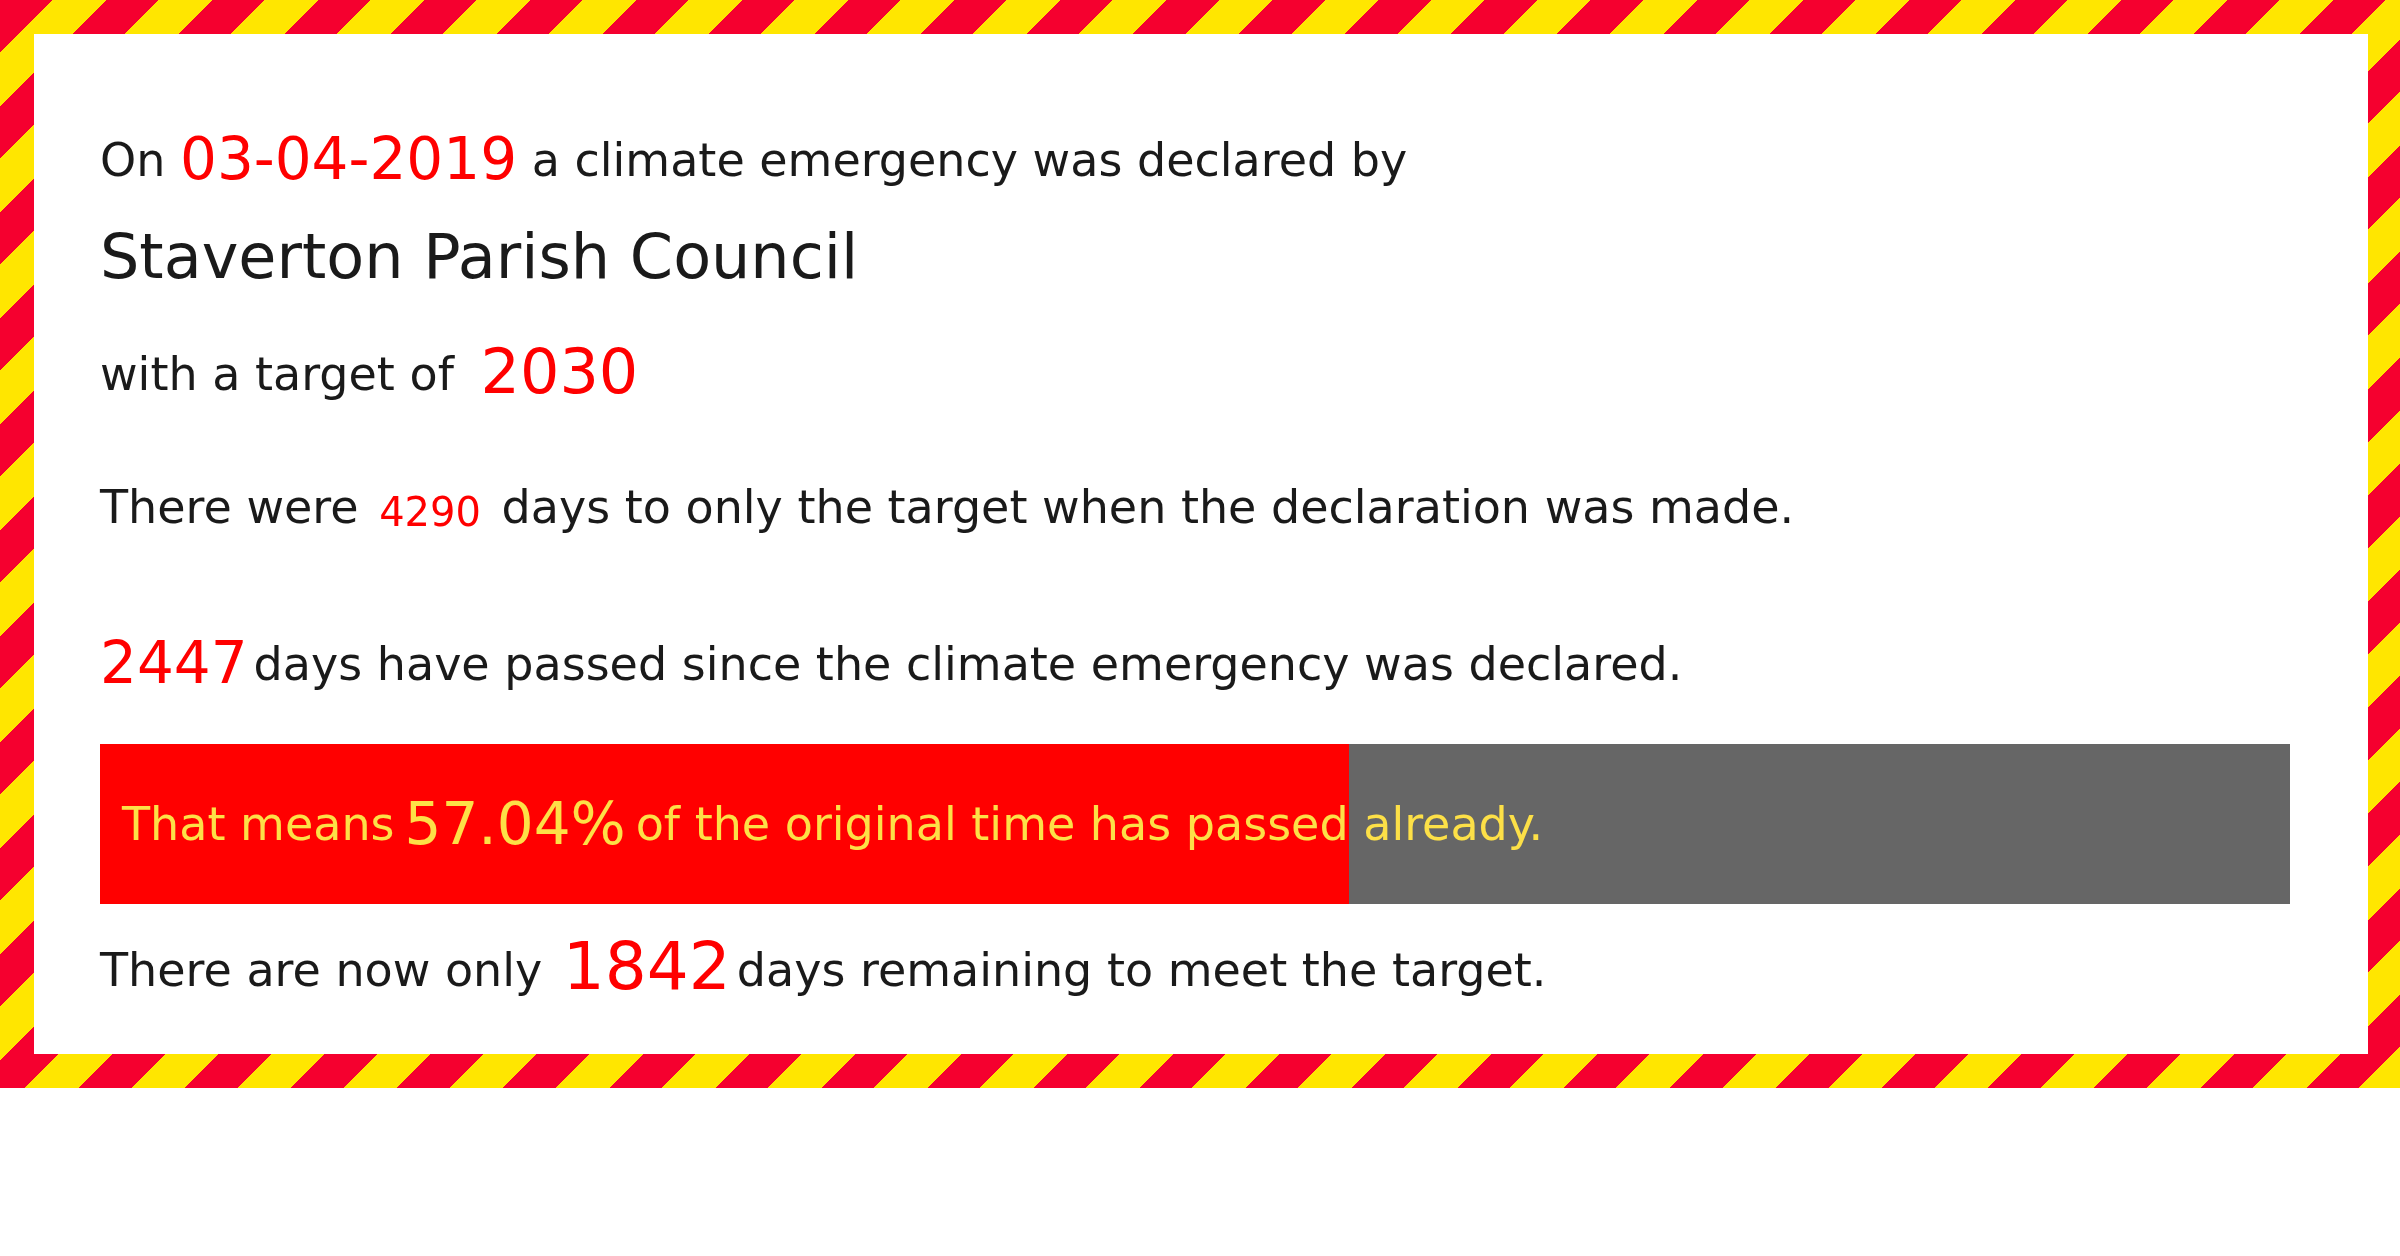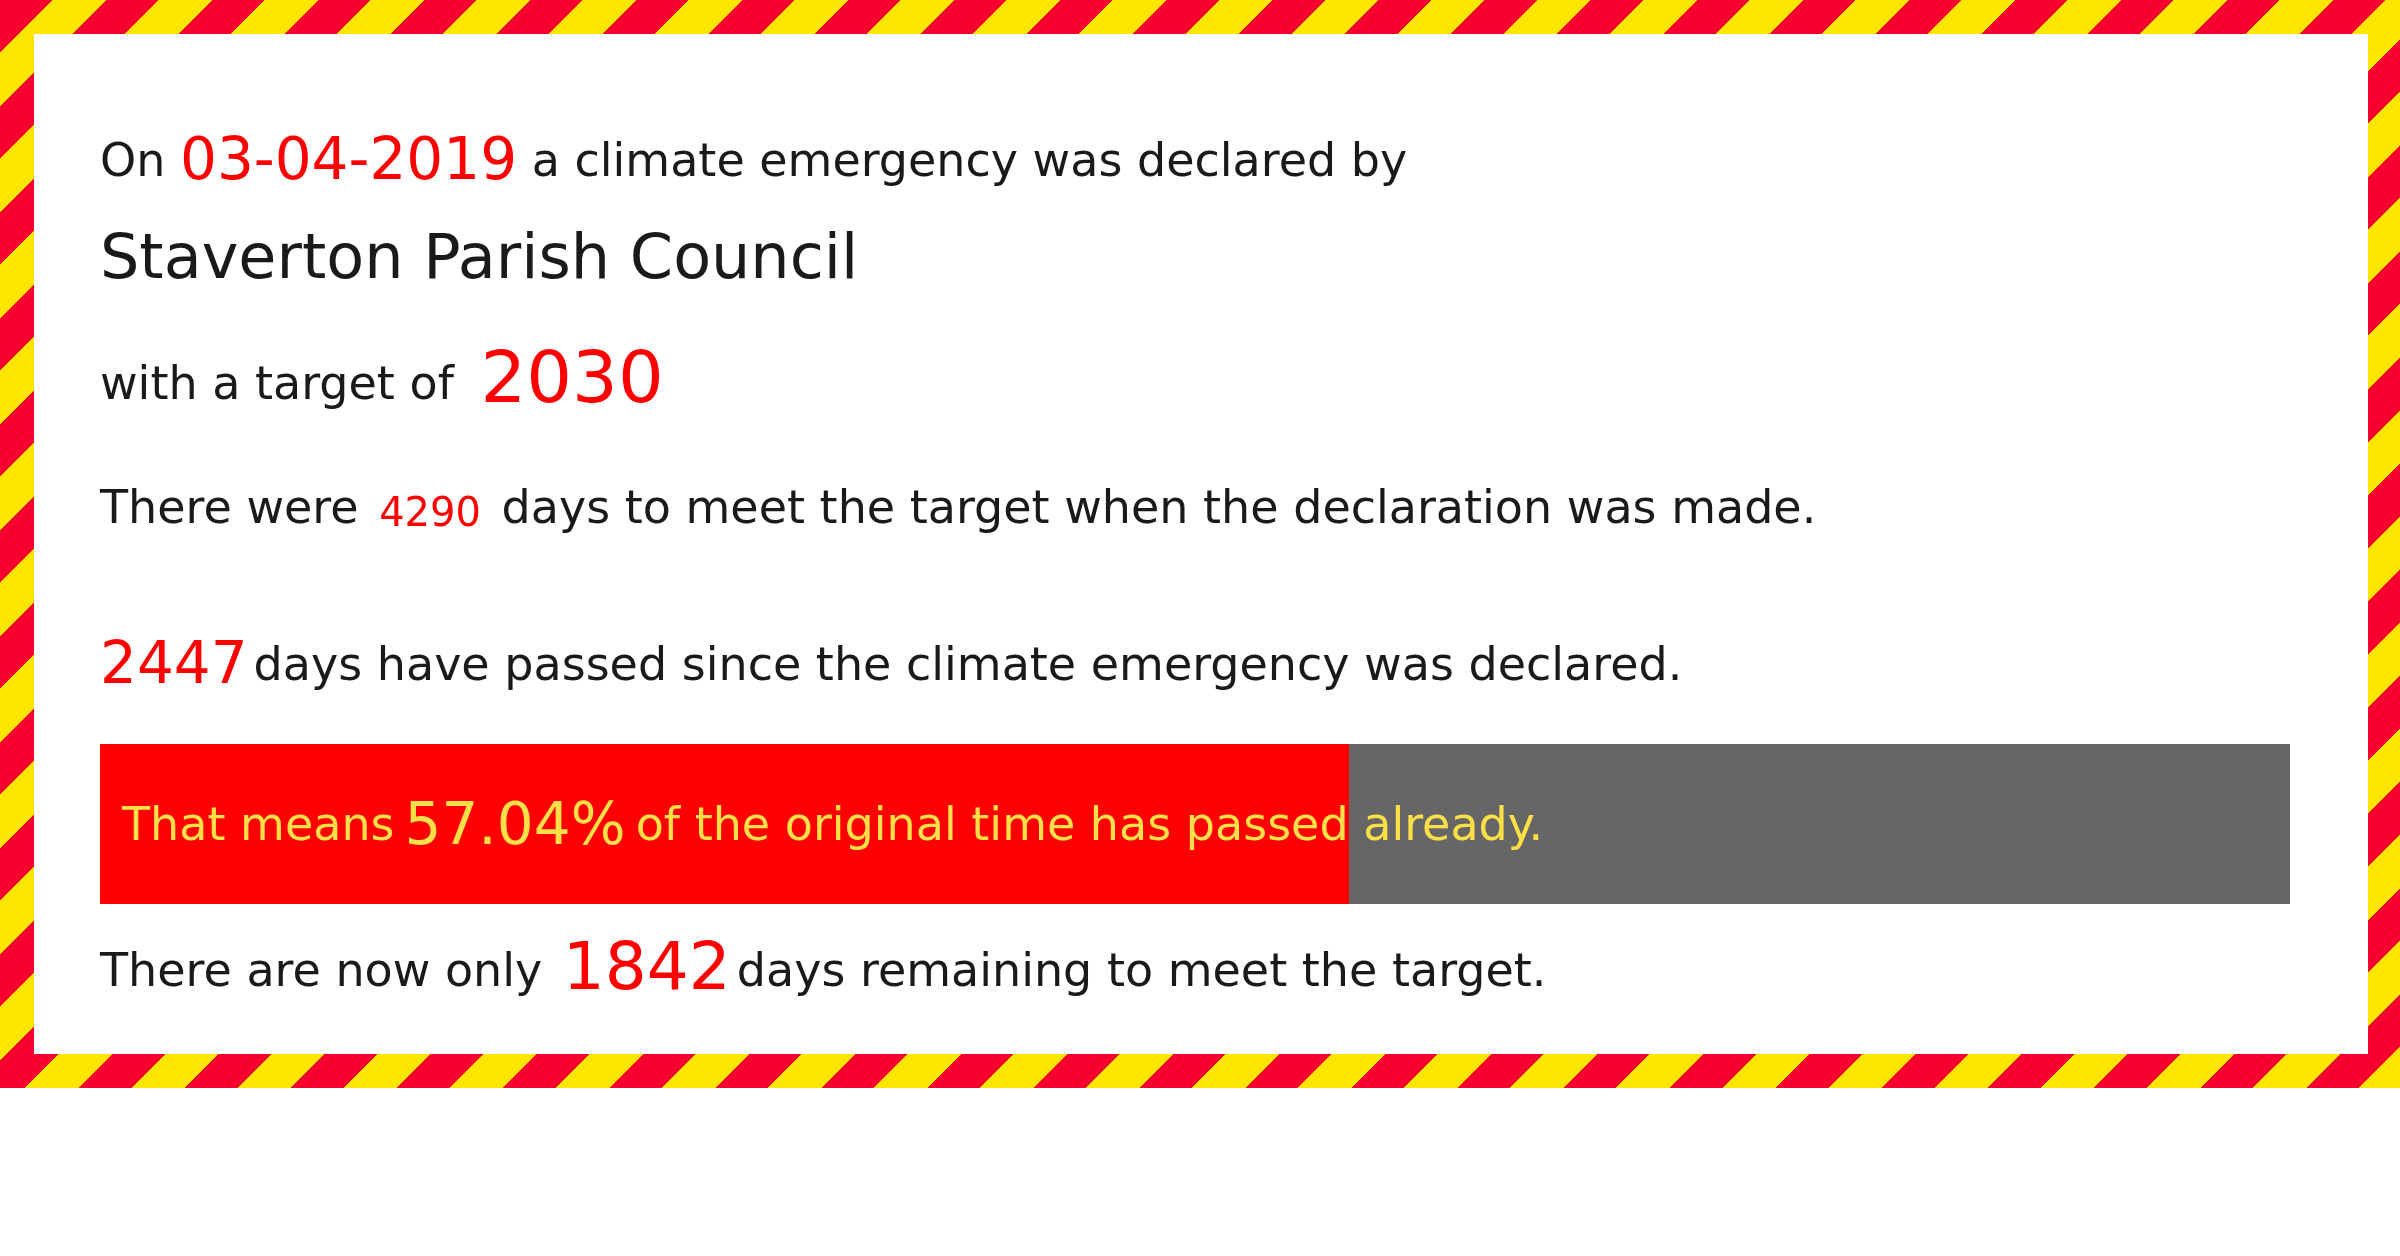--- a/index.html
+++ b/index.html
@@ -82,21 +82,21 @@
   }
 
   
   #line-target {
     position: absolute;
     left: 0;
     top: 307px;
     font-size: 46px;
   }
   #line-target .hl {
-    font-size: 72px;
+    font-size: 62px;
     vertical-align: -3px;
     padding-left: 12px;
   }
 
   
   #line-original {
     position: absolute;
     left: 0;
     top: 450px;
     font-size: 46px;
@@ -191,21 +191,21 @@
         <span>On </span><span class="hl">03-04-2019</span><span> a climate emergency was declared by</span>
       </div>
 
       <div class="line" id="line-council">Staverton Parish Council</div>
 
       <div class="line" id="line-target">
         <span>with a target of </span><span class="hl">2030</span>
       </div>
 
       <div class="line" id="line-original">
-        <span>There were </span><span class="hl">4290</span><span> days to meet the target when the declaration was made.</span>
+        <span>There were </span><span class="hl">4290</span><span> days to only the target when the declaration was made.</span>
       </div>
 
       <div class="line" id="line-elapsed">
         <span class="hl">2447</span><span>days have passed since the climate emergency was declared.</span>
       </div>
 
       <div id="progress-bar">
         <div id="progress-fill" style="width: 57.04%;"></div>
         <div id="progress-label">
           <span>That means </span>

